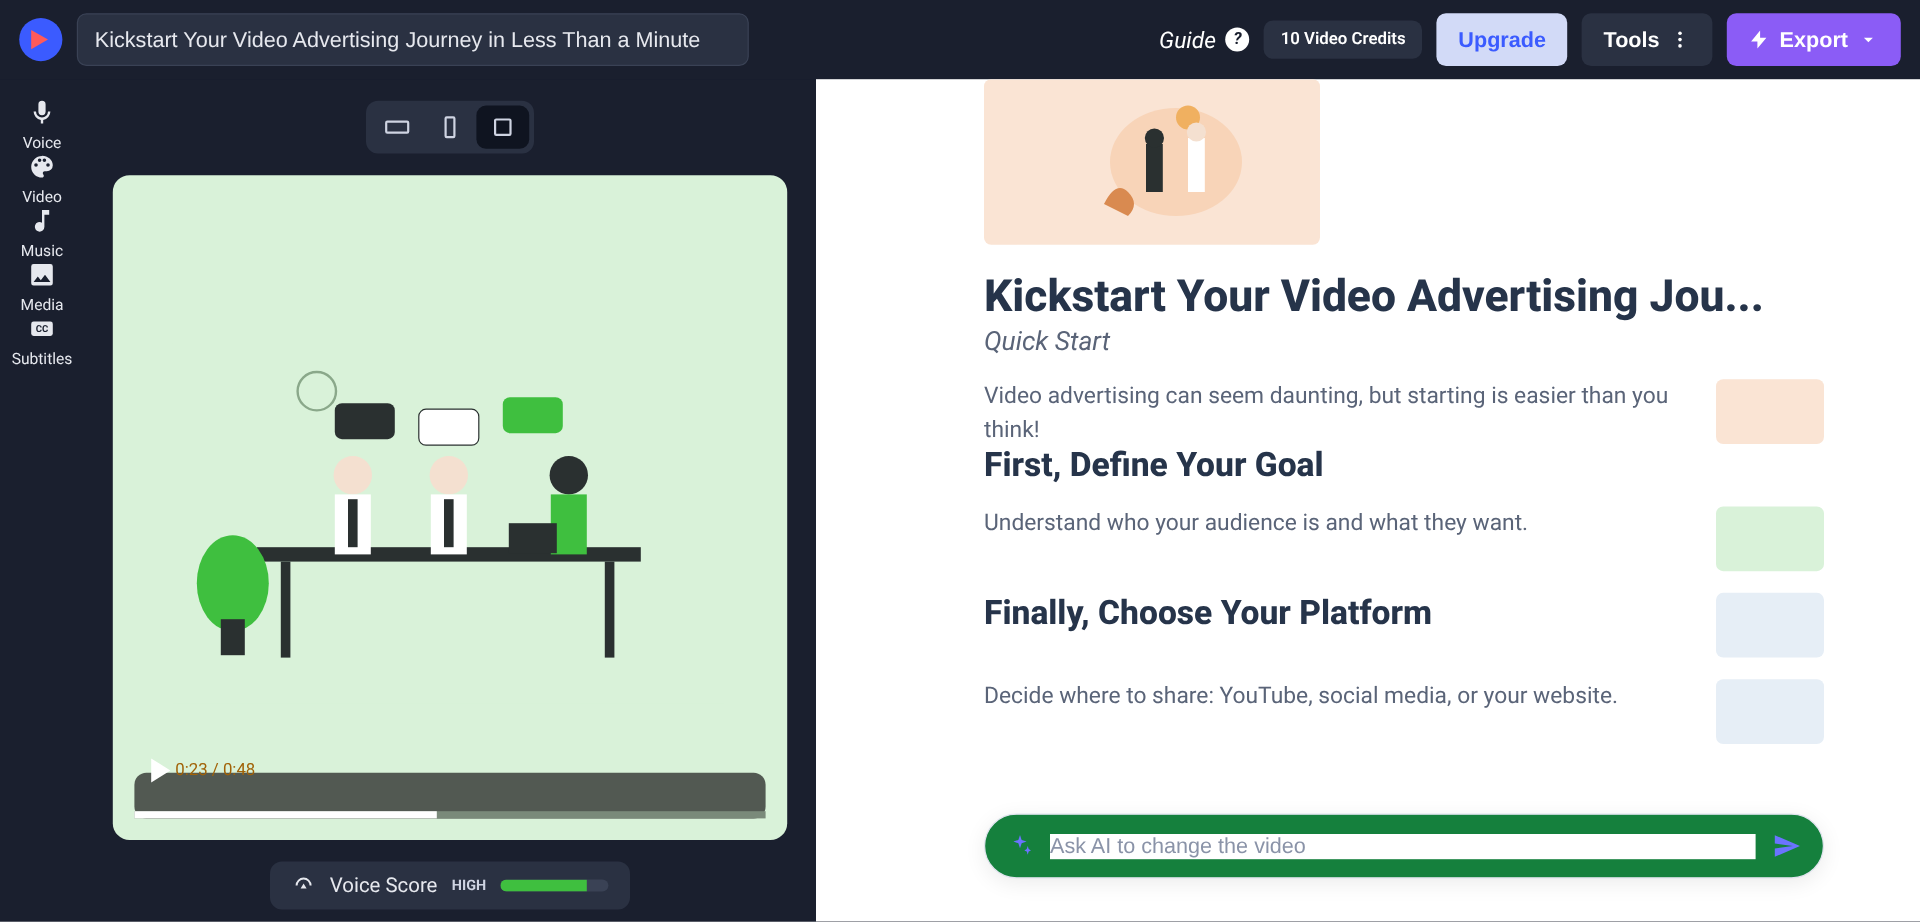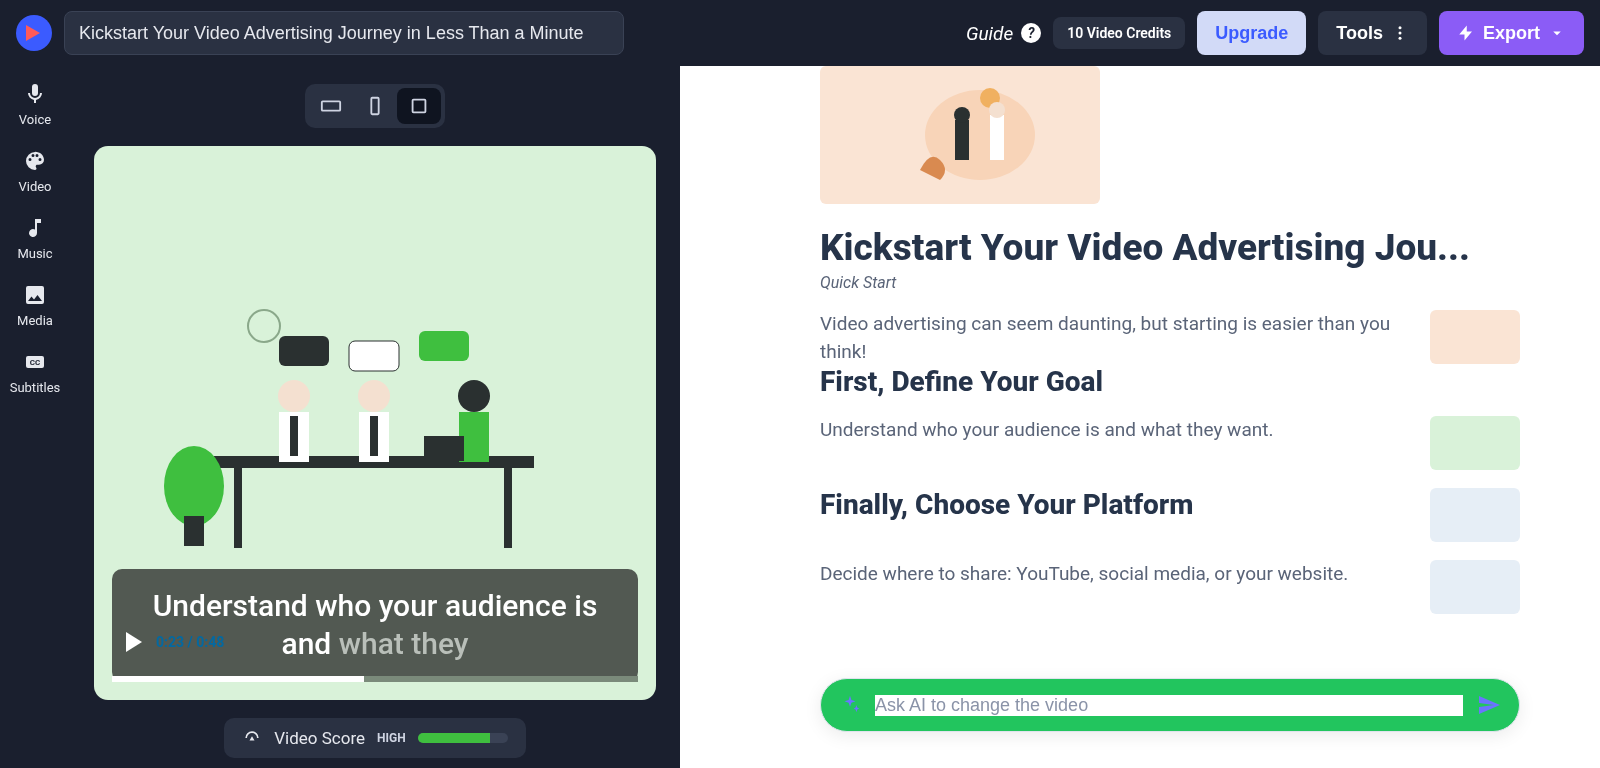--- a/index.html
+++ b/index.html
@@ -13,61 +13,61 @@
 .guide { color: #fff; font-size: 19px; display: flex; align-items: center; gap: 8px; cursor: pointer; font-style: italic; }
 .help-icon { width: 20px; height: 20px; border-radius: 50%; background: #fff; color: #1a1f2e; font-size: 14px; font-weight: bold; display: flex; align-items: center; justify-content: center; }
 .credits-chip { background: #2a3142; color: #fff; font-size: 14px; font-weight: 600; padding: 8px 14px; border-radius: 8px; }
 .btn { height: 44px; border-radius: 8px; font-size: 18px; font-weight: 600; padding: 0 18px; border: none; cursor: pointer; display: flex; align-items: center; gap: 8px; }
 .btn-upgrade { background: #d2daf7; color: #3b5bff; }
 .btn-tools { background: #2a3142; color: #fff; }
 .btn-export { background: #8b5cf6; color: #fff; }
 .btn svg { width: 18px; height: 18px; }
 
 .main { display: flex; height: 702px; }
-.sidebar { width: 70px; background: #1a1f2e; display: flex; flex-direction: column; align-items: center; padding-top: 16px; gap: 22px; }
+.sidebar { width: 70px; background: #1a1f2e; display: flex; flex-direction: column; align-items: center; padding-top: 16px; }
 .side-item { display: flex; flex-direction: column; align-items: center; gap: 6px; color: #e6e8ee; cursor: pointer; font-size: 13px; }
 .side-item svg { width: 24px; height: 24px; }
 
 .preview-pane { width: 610px; background: #1a1f2e; display: flex; flex-direction: column; align-items: center; padding: 18px 24px 10px 24px; }
 .aspect-toggle { display: flex; background: #2a3142; border-radius: 10px; padding: 4px; gap: 0; }
 .aspect-btn { width: 44px; height: 36px; display: flex; align-items: center; justify-content: center; border-radius: 8px; cursor: pointer; color: #cfd4e2; }
 .aspect-btn.active { background: #0f1420; }
 .aspect-btn svg { width: 22px; height: 22px; }
 
 .video-box { margin-top: 18px; width: 562px; height: 560px; background: #d9f2d9; border-radius: 14px; position: relative; overflow: hidden; }
 .illus { position: absolute; left: 50px; top: 140px; width: 460px; height: 300px; }
 .caption-bar { position: absolute; left: 18px; right: 18px; bottom: 18px; background: rgba(58,62,58,0.85); border-radius: 10px; padding: 18px 20px 20px 20px; color: #fff; text-align: center; }
 .caption-text { font-size: 30px; font-weight: 500; line-height: 1.25; }
 .caption-text .faded { color: #b9bfb9; }
-.play-row { position: absolute; left: 14px; bottom: 30px; display: flex; align-items: center; gap: 14px; color: #0369a1; font-size: 14px; font-weight: 700; }
+.play-row { position: absolute; left: 14px; bottom: 30px; display: flex; align-items: center; gap: 4px; color: #a16207; font-size: 14px; font-weight: 400; }
 .play-triangle { width: 0; height: 0; border-left: 16px solid #fff; border-top: 10px solid transparent; border-bottom: 10px solid transparent; cursor: pointer; }
 .progress { position: absolute; left: 0; right: 0; bottom: 0; height: 6px; background: #7a8a7a; }
 .progress-fill { height: 100%; width: 48%; background: #fff; }
 
 .score-chip { margin-top: 18px; background: #2a3142; border-radius: 10px; padding: 10px 18px; display: flex; align-items: center; gap: 12px; color: #e6e8ee; font-size: 17px; }
 .score-badge { font-size: 12px; font-weight: 700; color: #cfd4e2; }
 .score-bar { width: 90px; height: 10px; background: #3a4255; border-radius: 6px; overflow: hidden; }
 .score-fill { height: 100%; width: 80%; background: #3fbf3f; }
 
 .content-pane { flex: 1; background: #fff; overflow-y: hidden; padding: 0 80px 0 140px; position: relative; }
 .hero-thumb { width: 280px; height: 138px; background: #fae4d4; border-radius: 6px; margin-bottom: 22px; display: flex; align-items: center; justify-content: center; }
 .content-title { font-size: 37px; font-weight: 800; color: #26344a; margin-bottom: 4px; }
-.content-sub { font-size: 16px; font-style: italic; color: #5a6478; margin-bottom: 18px; }
+.content-sub { font-size: 22px; font-style: italic; color: #5a6478; margin-bottom: 18px; }
 .section { display: flex; gap: 24px; margin-bottom: 18px; }
 .section-text { flex: 1; }
 .section-text p { font-size: 19px; color: #5a6478; line-height: 1.45; }
 .section-text h2 { font-size: 28px; font-weight: 800; color: #26344a; }
 .thumb { width: 90px; height: 54px; border-radius: 6px; flex-shrink: 0; }
 .thumb.t1 { background: #fae4d4; }
 .thumb.t2 { background: #f2f5cc; }
 .thumb.t3 { background: #d9f2d9; }
 .thumb.t4 { background: #e6eef6; }
 .thumb.t5 { background: #e6eef6; }
 
-.ai-bar { position: absolute; left: 140px; right: 80px; bottom: 36px; height: 54px; background: #22c55e; border: 1px solid #e0e4ee; border-radius: 28px; box-shadow: 0 4px 18px rgba(0,0,0,0.08); display: flex; align-items: center; padding: 1px 18px; gap: 14px; }
+.ai-bar { position: absolute; left: 140px; right: 80px; bottom: 36px; height: 54px; background: #15803d; border: 1px solid #e0e4ee; border-radius: 28px; box-shadow: 0 4px 18px rgba(0,0,0,0.08); display: flex; align-items: center; padding: 1px 18px; gap: 14px; }
 .ai-bar input { flex: 1; border: none; outline: none; font-size: 18px; color: #26344a; }
 .ai-bar input::placeholder { color: #8a93a8; }
 .sparkle-icon { color: #6b73ff; }
 .send-icon { color: #6b73ff; cursor: pointer; }
 </style>
 </head>
 <body>
 
 <div class="topbar">
   <div class="logo"></div>
@@ -174,38 +174,35 @@
         <rect x="280" y="150" width="40" height="25" fill="#2a3030"></rect>
 
         <rect x="135" y="50" width="50" height="30" rx="6" fill="#2a3030"></rect>
         <rect x="205" y="55" width="50" height="30" rx="6" fill="#fff" stroke="#2a3030"></rect>
         <rect x="275" y="45" width="50" height="30" rx="6" fill="#3fbf3f"></rect>
 
         <circle cx="120" cy="40" r="16" fill="none" stroke="#8aa88a" stroke-width="2"></circle>
       </svg>
 
       <div class="caption-bar">
-        <div class="caption-text">
-          <span>Understand who your audience is and</span> <span class="faded">what they</span>
-        </div>
         <div class="play-row">
           <div class="play-triangle"></div>
           <span><span>0:23</span> / <span>0:48</span></span>
         </div>
         <div class="progress">
             <div class="progress-fill"></div>
           </div>
       </div>
     </div>
 
     <div class="score-chip">
       <svg width="20" height="20" viewBox="0 0 24 24" fill="#e6e8ee">
           <path d="M12 4a8 8 0 00-8 8h2a6 6 0 1112 0h2a8 8 0 00-8-8zm0 6l-3 5h6l-3-5z"></path>
         </svg>
-      <span>Video Score</span>
+      <span>Voice Score</span>
       <span class="score-badge">HIGH</span>
       <div class="score-bar">
           <div class="score-fill"></div>
         </div>
     </div>
   </div>
 
   <div class="content-pane">
     <div class="hero-thumb">
       <svg width="200" height="110" viewBox="0 0 200 110">

